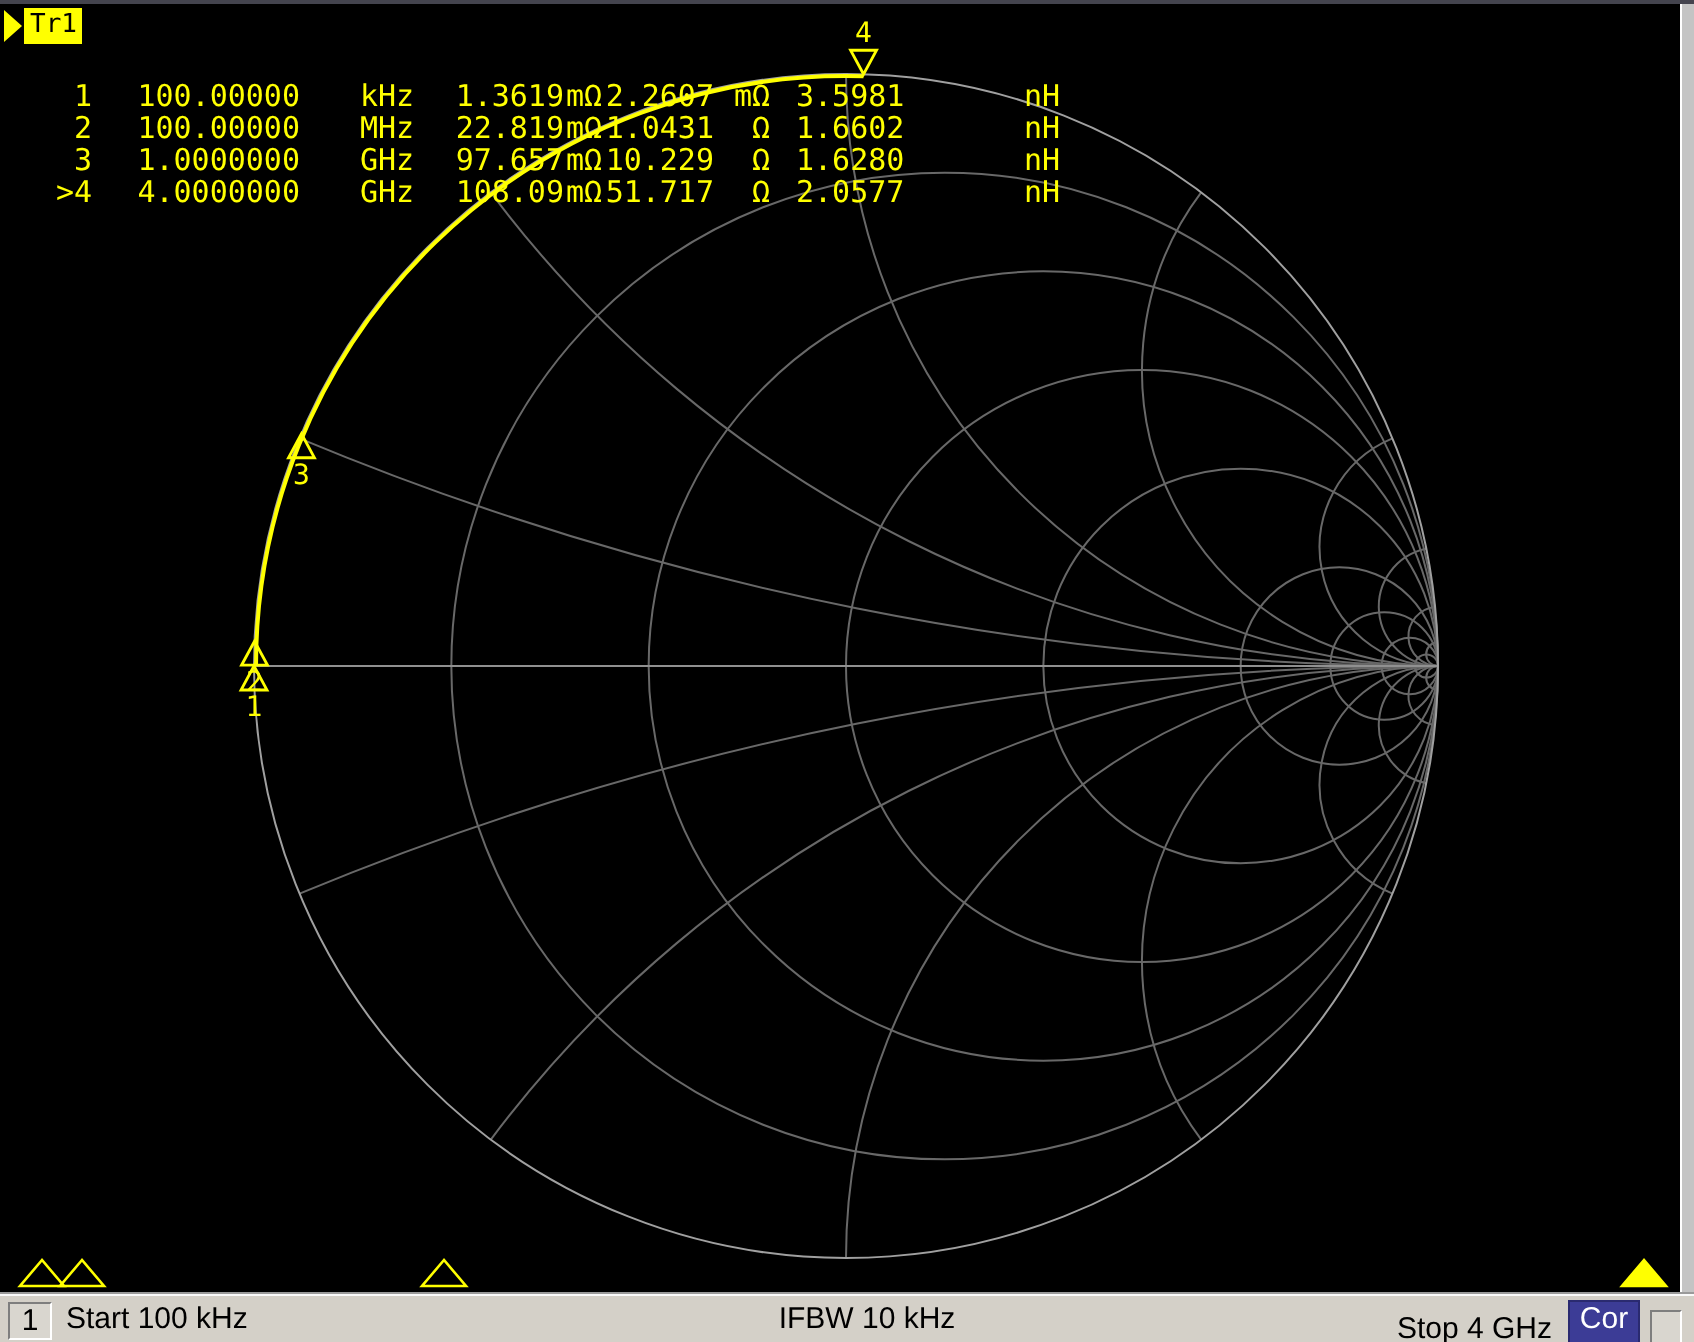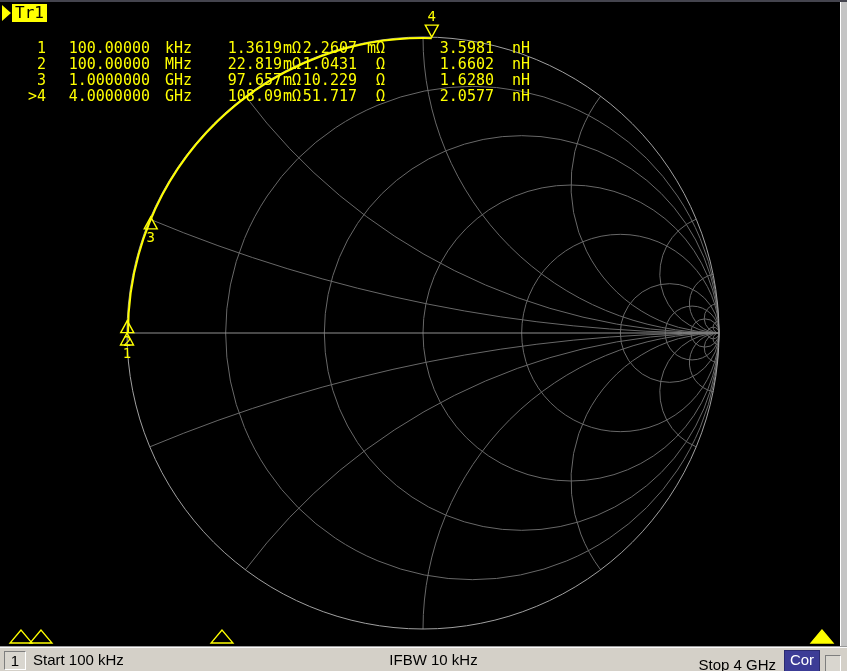--- a/index.html
+++ b/index.html
@@ -2,36 +2,36 @@
 <html style="--trace: #ffff00; --statusbg: #d4d0c8; --corbg: #3c3c96;"><head>
 <meta charset="utf-8">
 <style>
   html,body{margin:0;padding:0;background:#222;}
   .screen{position:relative;width:847px;height:671px;background:#000;
           font-family:"DejaVu Sans Mono",monospace;overflow:hidden;}
   .top-line{position:absolute;top:0;left:0;width:847px;height:2px;background:#44444e;}
   .right-strip{position:absolute;top:2px;left:840px;width:7px;height:644px;
                background:#c4c4c4;border-left:1px solid #ffffff;box-sizing:border-box;}
   .title-bar{position:absolute;top:4px;left:2px;display:flex;align-items:center;
-             font-size:16px;color:var(--trace,#ffff00);white-space:pre;}
+             font-size:13px;color:var(--trace,#ffff00);white-space:pre;}
   .arrow{width:0;height:0;border-left:9px solid var(--trace,#ffff00);
          border-top:8px solid transparent;border-bottom:8px solid transparent;margin-right:1px;}
   .badge{background:var(--trace,#ffff00);color:#000;padding:0 3px;line-height:18px;margin-right:7px;}
   .mtable{position:absolute;left:18px;top:40px;width:560px;font-size:15px;line-height:16px;
           color:var(--trace,#ffff00);}
   .mrow{position:relative;height:16px;}
   .mcol{position:absolute;top:0;white-space:pre;}
   .c1{left:0;width:28px;text-align:right;}
   .c2{left:40px;width:92px;text-align:right;}
-  .c3{left:147px;width:40px;}
+  .c3{left:162px;width:40px;}
   .c4{left:174px;width:90px;text-align:right;}
   .c5{left:265px;width:40px;}
   .c6{left:255px;width:84px;text-align:right;}
   .c7{left:300px;width:67px;text-align:right;}
-  .c8{left:380px;width:96px;text-align:right;}
+  .c8{left:380px;width:96px;}
   .c9{left:494px;width:40px;}
   #chart-svg{position:absolute;left:0;top:0;}
   .status-bar{position:absolute;left:0;top:646px;width:847px;height:25px;
               background:var(--statusbg,#d4d0c8);border-top:1px solid #9a9a9a;
               box-shadow:inset 0 1px 0 #fafafa;box-sizing:border-box;
               font-family:"Liberation Sans",sans-serif;font-size:15px;color:#000;}
   .chan-box{position:absolute;left:4px;top:4px;width:22px;height:19px;text-align:center;
             line-height:17px;background:#d9d6cf;box-sizing:border-box;
             border-top:1px solid #7e7e7e;border-left:1px solid #7e7e7e;
             border-bottom:1px solid #ffffff;border-right:1px solid #ffffff;}

